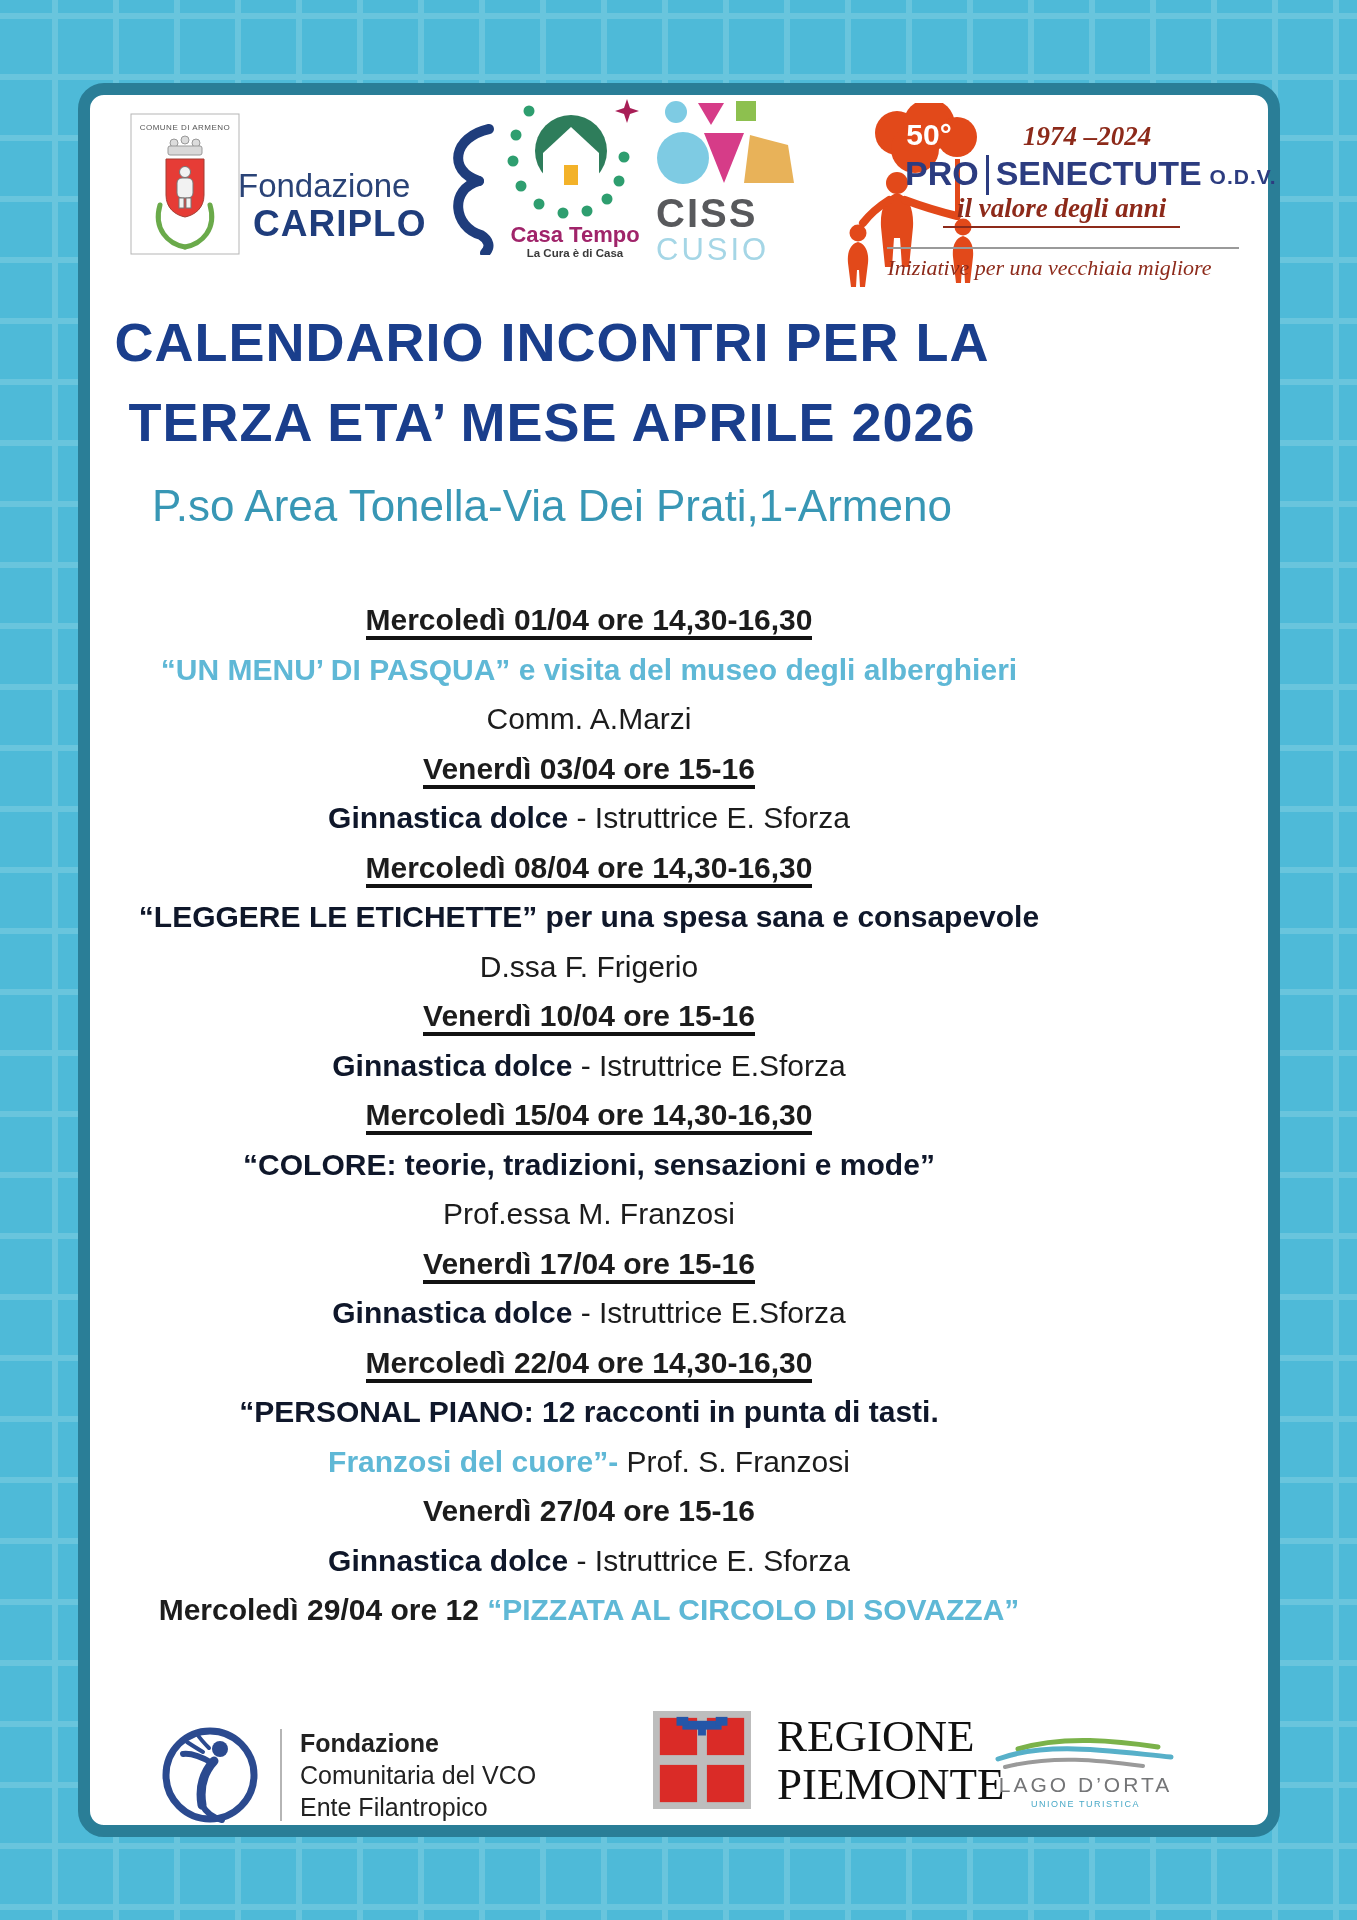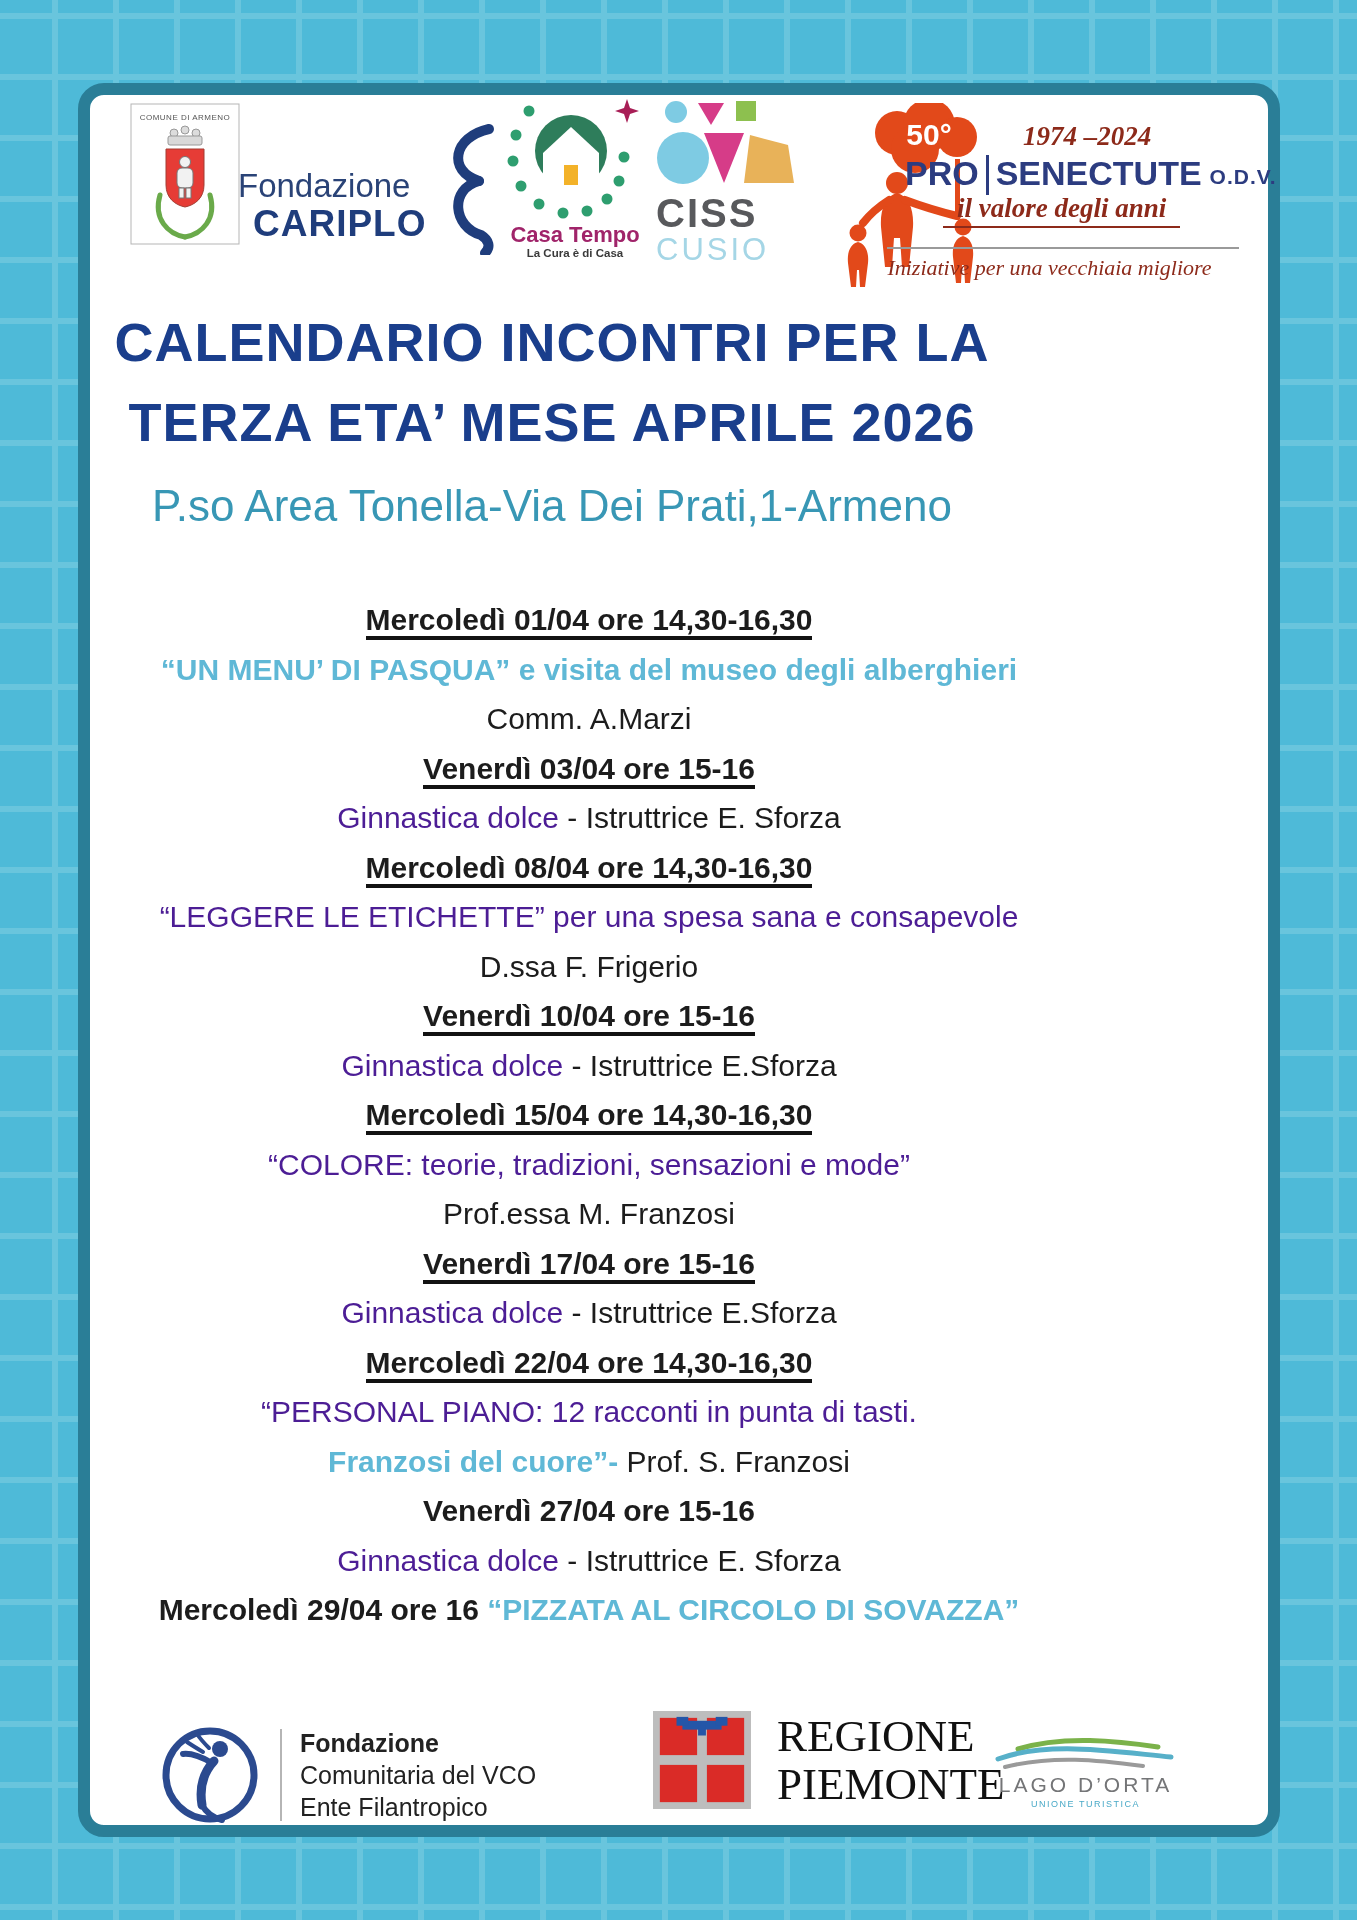--- a/index.html
+++ b/index.html
@@ -13,21 +13,21 @@
     background-size:61px 61px;
     background-position:-9px 13px;
   }
   .card {
     position:absolute; left:78px; top:83px; width:1178px; height:1730px;
     background:#ffffff; border:12px solid #2a7e97; border-radius:26px;
   }
   .card-inner { position:relative; width:100%; height:100%; }
 
   
-  .crest { position:absolute; left:40px; top:8px; }
+  .crest { position:absolute; left:40px; top:18px; }
   .cariplo { position:absolute; left:148px; top:28px; display:flex; align-items:center; gap:10px; }
   .cariplo-text { text-align:left; margin-top:34px; }
   .cariplo-l1 { font-size:33px; color:#2a4377; line-height:36px; }
   .cariplo-l2 { font-size:37px; color:#1f3d7c; font-weight:bold; letter-spacing:1px; line-height:40px;padding-left:15px; }
   .terzo { position:absolute; left:410px; top:2px; width:150px; text-align:center; }
   .terzo-name { font-size:22px; font-weight:bold; color:#a0246a; line-height:24px; margin-top:-2px; }
   .terzo-tag { font-size:11.5px; font-weight:bold; color:#3a3a3a; }
   .ciss { position:absolute; left:566px; top:0px; width:152px; text-align:left; }
   .ciss-name { font-size:40px; font-weight:bold; color:#58595c; letter-spacing:2px; line-height:40px; margin-top:2px; }
   .ciss-sub { font-size:31px; font-weight:300; color:#a5d6e6; letter-spacing:3px; line-height:34px; }
@@ -51,21 +51,21 @@
               color:#1a3e8c; letter-spacing:1px; }
   .title-l2 { position:absolute; top:296px; width:100%; font-size:54px; font-weight:bold;
               color:#1a3e8c; letter-spacing:1px; }
   .address  { position:absolute; top:386px; width:100%; font-size:44px; color:#3897b5; }
 
   .events { position:absolute; top:500px; width:100%; font-size:30px; line-height:49.5px; color:#1c1c1c;padding-left:37px; }
   .line { height:49.5px; white-space:nowrap; }
   .b { font-weight:bold; }
   .u { border-bottom:4px solid #121212; padding-bottom:0px; }
   .teal-light { color:#5fb8d6; font-weight:bold; }
-  .teal-mid { color:#4c1d95; font-weight:normal; }
+  .teal-mid { color:#0f172a; font-weight:bold; }
   .plain { color:#1c1c1c; font-weight:400; }
 
   
   .vco { position:absolute; left:68px; top:1628px; display:flex; align-items:center; }
   .vco-div { width:2px; height:92px; background:#b5b5b5; margin:0 18px; }
   .vco-text { text-align:left; font-size:25px; color:#222; line-height:32px; }
   .vco-l1 { font-weight:bold; }
   .regione { position:absolute; left:563px; top:1616px; display:flex; align-items:center; gap:26px; }
   .regione-text { font-family:"Liberation Serif", serif; font-size:45px; line-height:48px;
                   color:#111; text-align:left; }
@@ -199,21 +199,21 @@
         <div class="line b"><span class="u">Venerdì 17/04 ore 15-16</span></div>
         <div class="line"><span class="teal-mid">Ginnastica dolce</span><span class="plain"> - Istruttrice E.Sforza</span></div>
 
         <div class="line b"><span class="u">Mercoledì 22/04 ore 14,30-16,30</span></div>
         <div class="line teal-mid">“PERSONAL PIANO: 12 racconti in punta di tasti.</div>
         <div class="line"><span class="teal-light">Franzosi del cuore”-</span><span class="plain"> Prof. S. Franzosi</span></div>
 
         <div class="line b"><span>Venerdì 27/04 ore 15-16</span></div>
         <div class="line"><span class="teal-mid">Ginnastica dolce</span><span class="plain"> - Istruttrice E. Sforza</span></div>
 
-        <div class="line"><span class="b">Mercoledì 29/04 ore 16 </span><span class="teal-light">“PIZZATA AL CIRCOLO DI SOVAZZA”</span></div>
+        <div class="line"><span class="b">Mercoledì 29/04 ore 12 </span><span class="teal-light">“PIZZATA AL CIRCOLO DI SOVAZZA”</span></div>
       </div>
     </div>
 
     <div class="vco">
       <svg width="104" height="104" viewBox="0 0 104 104">
         <circle cx="52" cy="52" r="44" fill="none" stroke="#2b4a8f" stroke-width="7"></circle>
         <circle cx="62" cy="26" r="8" fill="#2b4a8f"></circle>
         <path d="M56,38 C45,50 41,64 44,82" fill="none" stroke="#2b4a8f" stroke-width="9" stroke-linecap="round"></path>
         <path d="M54,40 C42,33 33,30 25,31" fill="none" stroke="#2b4a8f" stroke-width="6" stroke-linecap="round"></path>
         <path d="M29,19 C35,23 40,26 45,29" fill="none" stroke="#2b4a8f" stroke-width="4" stroke-linecap="round"></path>

